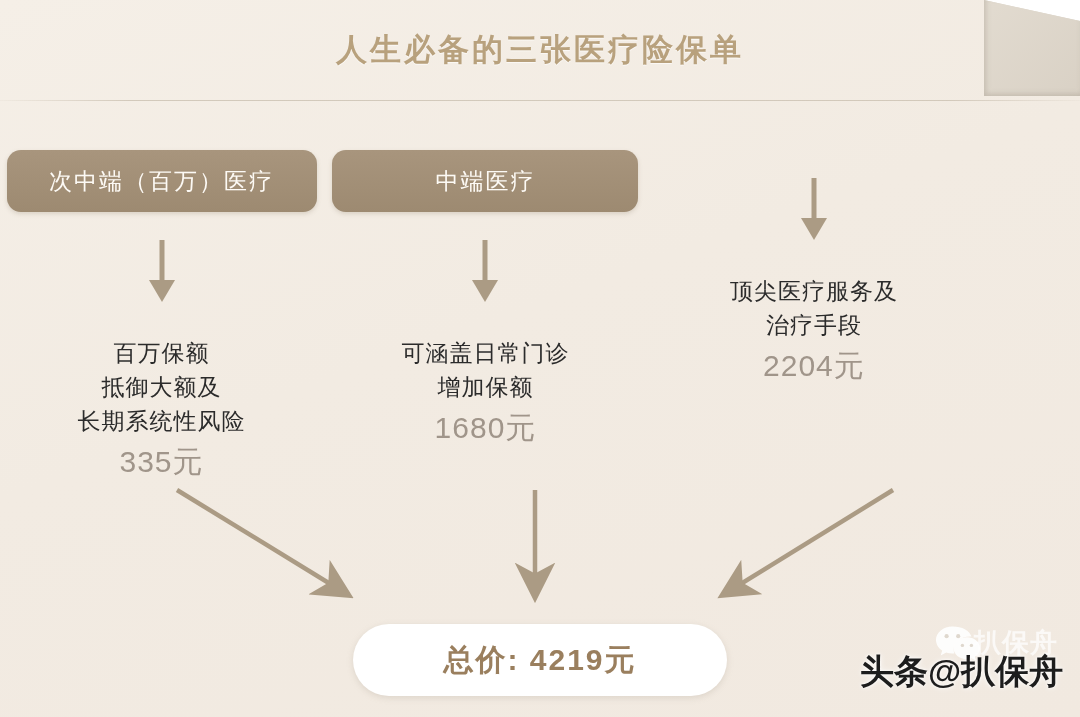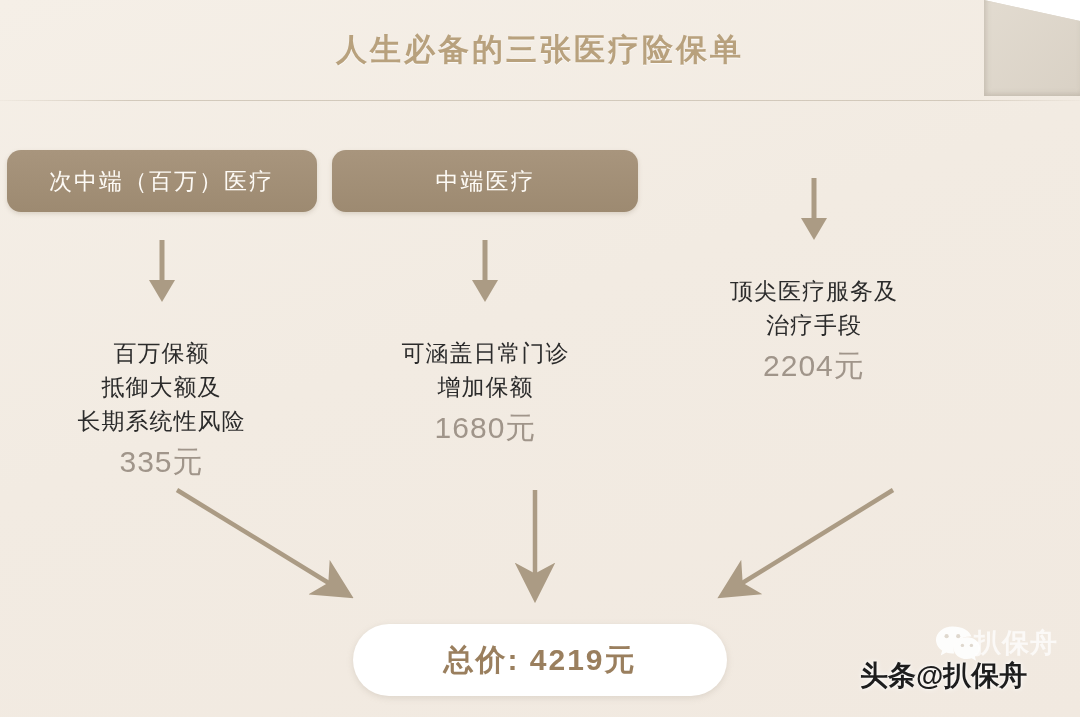--- a/index.html
+++ b/index.html
@@ -227,21 +227,21 @@
   }
   .wm-row {
     position: absolute;
     left: 0;
     bottom: 10px;
     display: flex;
     align-items: center;
     white-space: nowrap;
   }
   .wm-main {
-    font-size: 28px;
+    font-size: 34px;
     font-weight: bold;
     color: #1d1d1d;
     letter-spacing: 0px;
     text-shadow: 0 0 3px rgba(255,255,255,0.95), 0 0 6px rgba(255,255,255,0.8);
   }
   .wm-wechat {
     position: absolute;
     left: 74px;
     top: 4px;
     width: 48px;

